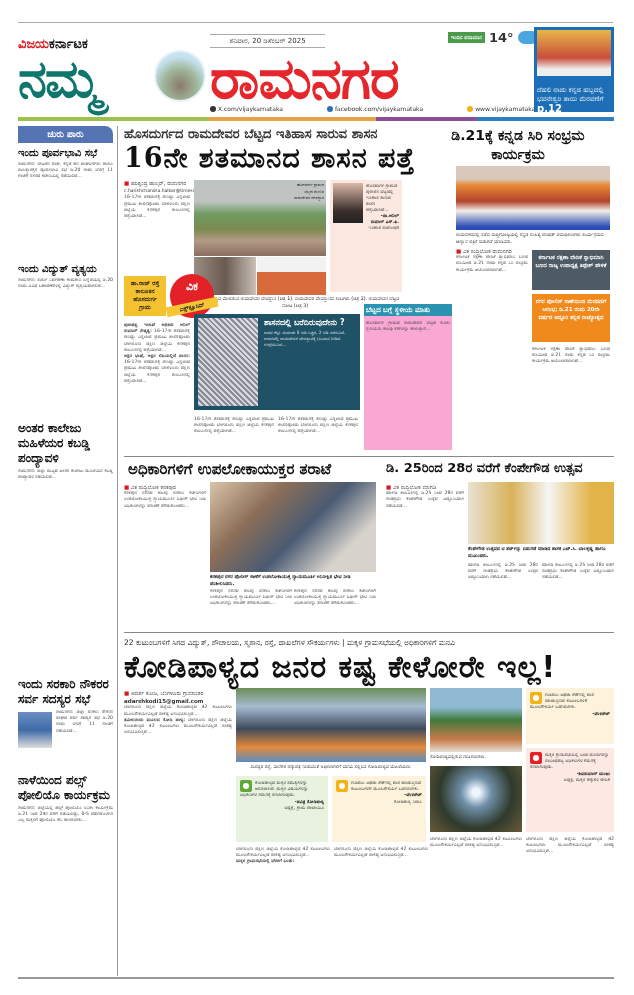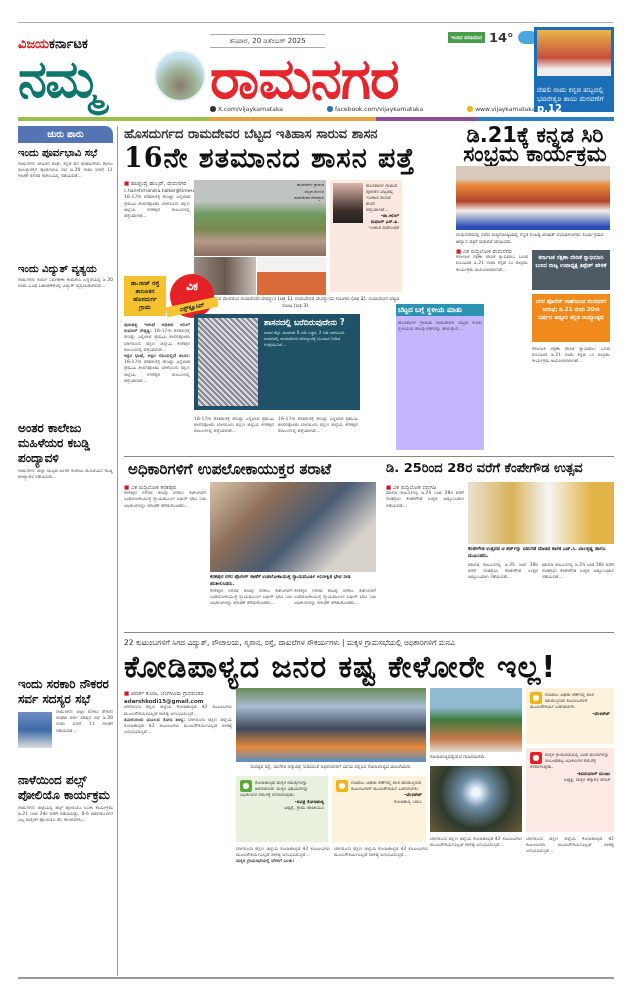--- a/index.html
+++ b/index.html
@@ -48,24 +48,24 @@
   .img { position: absolute; }
   .caption { position: absolute; font-size: 4.8px; line-height: 6.5px; color: #222; text-align: center; }
   .quote-card { position: absolute; background: #fbe9e1; padding: 3px; font-size: 4.6px; line-height: 6px; color: #333; }
   .yellow-badge { position: absolute; background: #f5c22f; font-size: 6px; font-weight: bold; text-align: center; padding: 3px; color: #222; line-height: 8px; }
   .excl-badge { position: absolute; width: 44px; height: 44px; border-radius: 50%; background: #e42127; color: #fff; font-size: 6px; font-weight: bold; text-align: center; }
   .excl-badge .inner { position: absolute; bottom: 6px; left: -4px; width: 52px; background: #f6c533; color: #222; transform: rotate(-12deg); font-size: 6px; padding: 1px; }
   .info-box { position: absolute; background: #1f5266; color: #fff; padding: 4px; }
   .info-box h4 { font-size: 8px; margin-left: 66px; color: #fff; }
   .info-box .stone { position: absolute; left: 4px; top: 4px; width: 60px; height: 88px; background: repeating-linear-gradient(45deg,#8c8c96 0 2px,#d8d8e2 2px 4px); }
   .info-box .txt { margin-left: 66px; font-size: 4.4px; line-height: 6px; margin-top: 2px; color: #e8f2f5; }
-  .side-teal { position: absolute; background: #c4b5fd; margin-left: 32px; }
+  .side-teal { position: absolute; background: #f9a8d4; }
   .side-teal h4 { background: #2b93b1; color: #fff; font-size: 7px; padding: 2px; }
 
-  .right-head { position: absolute; left: 332px; top: 0; width: 158px; font-weight: bold; font-size: 21px; line-height: 19px; color: #111; text-align: center; }
+  .right-head { position: absolute; left: 315px; top: 0; width: 158px; font-weight: bold; font-size: 14px; line-height: 19px; color: #111; text-align: center; }
   .grey-box { position: absolute; background: #4e5b65; color: #fff; font-size: 5.5px; line-height: 8px; text-align: center; padding: 3px; font-weight: bold; }
   .orange-box { position: absolute; background: #f08a1c; color: #fff; font-size: 5.5px; line-height: 8px; text-align: center; padding: 3px; font-weight: bold; }
 
   .hr { position: absolute; height: 1px; background: #888; }
 
   .h2 { position: absolute; font-weight: bold; color: #111; }
   .sub-kicker { position: absolute; font-size: 7.5px; color: #222; }
   .headline-big { position: absolute; font-weight: bold; font-size: 30px; line-height: 34px; color: #111; letter-spacing: 1px; }
 
   .q-green { position: absolute; background: #e8f2df; padding: 4px; font-size: 4.6px; line-height: 6.2px; color: #333; }

